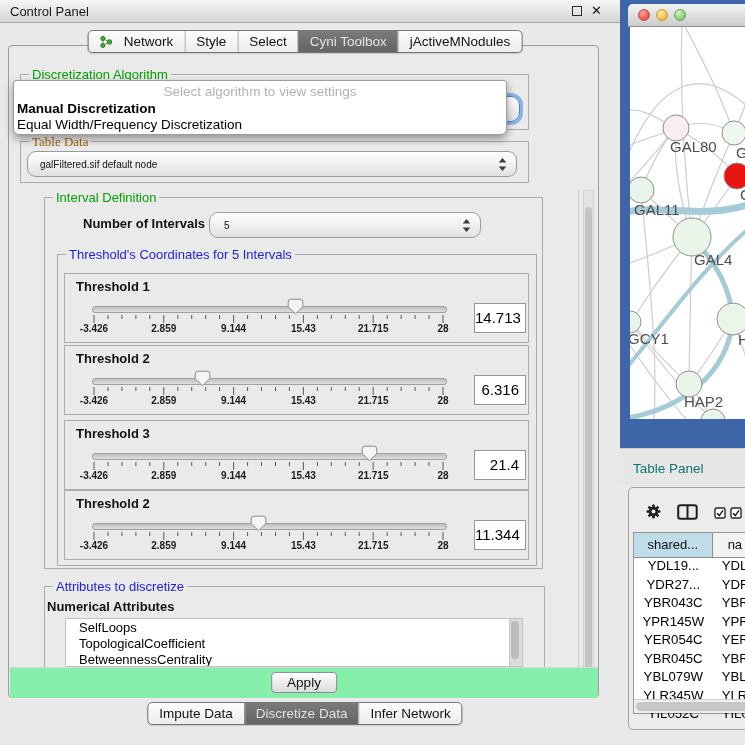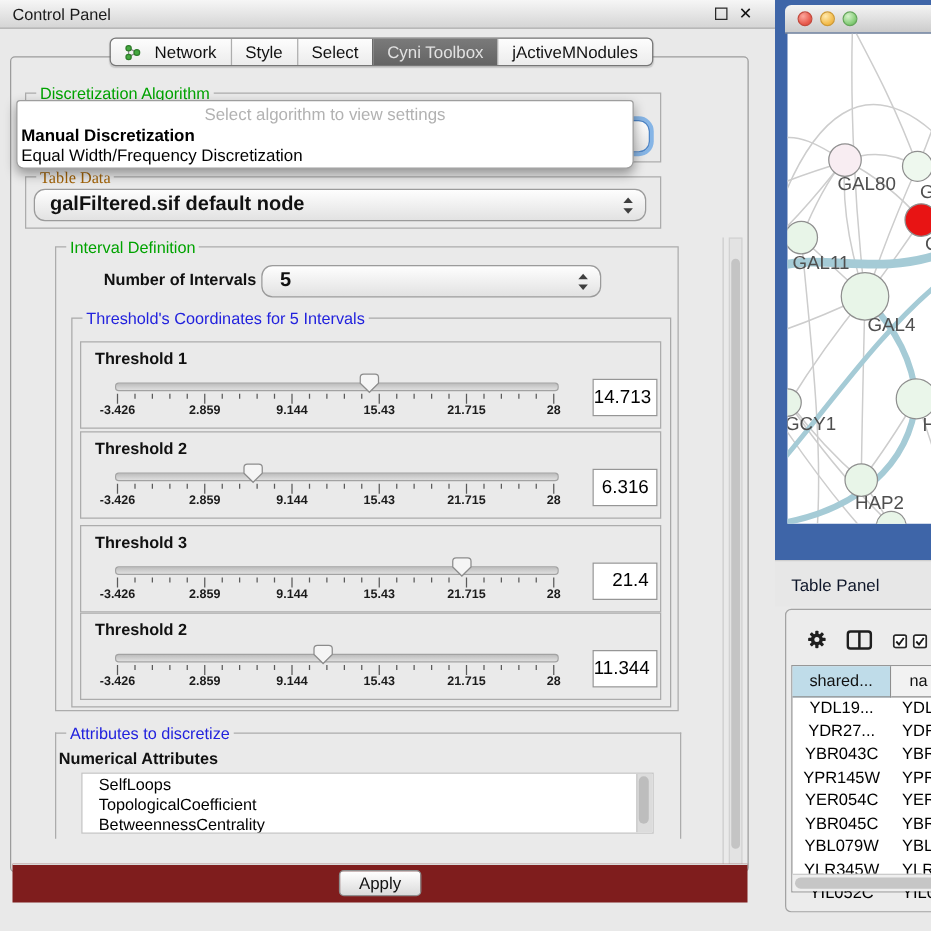--- a/index.html
+++ b/index.html
@@ -33,21 +33,21 @@
   
   .group{position:absolute;border:1px solid #ACACAC;box-sizing:border-box;}
   .gtitle{position:absolute;top:-8px;left:8px;background:#EAEAEA;padding:0 3px;font-size:13px;line-height:15px;white-space:nowrap;}
   .gt-green{color:#00A300;}
   .gt-blue{color:#2222DD;}
   .gt-dark{color:#a16207;font-family:Liberation Serif, serif;}
 
   
   .combo{position:absolute;height:26px;border:1px solid #9B9B9B;border-radius:9px;
     background:linear-gradient(#FEFEFE,#E2E2E2);box-sizing:border-box;
-    display:flex;align-items:center;font-size:16px;color:#111;font-weight:bold;}
+    display:flex;align-items:center;font-size:10px;color:#111;}
   .combo .cv{margin-left:12px;white-space:nowrap;}
   .combo .stepper{position:absolute;right:9px;top:5px;}
   .combo.focused{border-color:#4E86C8;box-shadow:0 0 0 3px #86B5E6;}
 
   .g-algo{left:20px;top:74px;width:509px;height:56px;}
   .g-tabledata{left:20px;top:141px;width:509px;height:42px;}
   .g-interval{left:44px;top:197px;width:499px;height:372px;}
   .g-thresh{left:12px;top:56px;width:480px;height:312px;border-color:#A9A9A9;}
   .g-attrs{left:44px;top:586px;width:501px;height:85px;border-bottom:none;}
 
@@ -74,43 +74,43 @@
     font-size:15px;line-height:28px;color:#000;}
 
   
   .listbox{position:absolute;left:20px;top:31px;width:458px;height:49px;background:#FFF;
     border:1px solid #C2C2C2;overflow:hidden;box-sizing:border-box;}
   .listbox ul{margin:0;padding:1px 0 0 13px;list-style:none;}
   .listbox li{font-size:13px;line-height:16px;color:#000;white-space:nowrap;}
   .lsb{position:absolute;right:0;top:0;width:12px;height:47px;background:#DCDCDC;border-left:1px solid #C8C8C8;}
   .lsb .lthumb{margin:2px 1px;width:8px;height:38px;background:#BDBDBD;border-radius:4px;}
 
-  .apply-row{position:absolute;left:10px;top:667px;width:588px;height:30px;background:#7f1d1d;
-    border-top:1px solid #D8D8D8;z-index:5;margin-top:24px;}
+  .apply-row{position:absolute;left:10px;top:667px;width:588px;height:30px;background:#86efac;
+    border-top:1px solid #D8D8D8;z-index:5;}
   .apply-btn{position:absolute;left:50%;transform:translateX(-50%);top:4px;height:21px;padding:0 15px;
     font-size:13.5px;line-height:19px;color:#111;background:linear-gradient(#FFFFFF,#DBDBDB);
     border:1px solid #8F8F8F;border-radius:4px;font-family:inherit;}
 
   .v-scroll{position:absolute;left:583px;top:190px;width:11px;height:506px;background:#E3E3E3;border:1px solid #D2D2D2;box-sizing:border-box;}
   .v-scroll .vthumb{position:absolute;left:1px;top:16px;width:7px;height:472px;background:#C4C4C4;border-radius:4px;}
   .inner-edge{position:absolute;left:578px;top:190px;width:1px;height:506px;background:#CBCBCB;}
 
   
   .net-window{position:absolute;left:620px;top:0;width:125px;height:448px;background:#3E65A8;}
   .net-titlebar{position:absolute;left:8px;top:4px;width:117px;height:23px;
     background:linear-gradient(#F4F4F4,#CBCBCB);border-bottom:1px solid #8E8E8E;
     border-top-left-radius:5px;display:flex;align-items:center;padding-left:10px;gap:6px;box-sizing:border-box;}
   .light{width:12px;height:12px;border-radius:50%;box-sizing:border-box;}
   .light.red{background:radial-gradient(circle at 35% 30%,#FCA79D,#E85A4D 65%,#D94C3F);border:1px solid #C44A3E;}
   .light.yellow{background:radial-gradient(circle at 35% 30%,#FFE9AE,#F3BC4C 65%,#E8A83E);border:1px solid #CE9A36;}
   .light.green{background:radial-gradient(circle at 35% 30%,#D6F2CB,#86CD79 65%,#5FAE52);border:1px solid #65A65B;}
   .net-canvas{position:absolute;left:10px;top:27px;width:115px;height:392px;background:#FFF;}
 
   .tp-titlebar{position:absolute;left:620px;top:448px;width:125px;height:37px;background:#E7E7E7;
-    font-size:13.5px;color:#0f172a;line-height:40px;padding-left:13px;box-sizing:border-box;border-top:1px solid #CFCFCF;}
+    font-size:13.5px;color:#0f766e;line-height:40px;padding-left:13px;box-sizing:border-box;border-top:1px solid #CFCFCF;}
   .tp-body{position:absolute;left:628px;top:487px;width:130px;height:243px;background:#ECECEC;
     border:1.5px solid #A3A3A3;border-radius:5px;box-sizing:border-box;overflow:hidden;}
   .tp-toolbar{position:absolute;left:0;top:0;width:130px;height:44px;}
   .tbtn{position:absolute;}
   .tp-table{position:absolute;left:4px;top:44px;width:126px;height:182px;background:#FFF;border:1px solid #979797;box-sizing:border-box;}
   .tp-headrow{display:flex;height:25px;}
   .tp-headrow .hc{box-sizing:border-box;border-right:1px solid #8E8E8E;border-bottom:1px solid #8E8E8E;
     font-size:13px;color:#111;text-align:center;line-height:24px;overflow:hidden;white-space:nowrap;}
   .hc.c1{width:80px;background:#BFDCE9;}
   .hc.c2{width:46px;background:#F2F2F2;}
@@ -382,20 +382,31 @@
 
     <div class="apply-row">
       <button class="apply-btn">Apply</button>
     </div>
 
     <div class="inner-edge"></div>
     <div class="v-scroll">
         <div class="vthumb"></div>
       </div>
 
+    <div class="seg bottom-tabs" id="bottomTabs">
+        <div class="tab">
+          <span>Impute Data</span>
+        </div>
+        <div class="tab sel">
+          <span>Discretize Data</span>
+        </div>
+        <div class="tab">
+          <span>Infer Network</span>
+        </div>
+      </div>
 
     <div class="popup">
       <div class="ph">Select algorithm to view settings</div>
       <div class="opt sel">Manual Discretization</div>
       <div class="opt">Equal Width/Frequency Discretization</div>
     </div>
   </div>
 
   <div class="net-window">
     <div class="net-titlebar">

